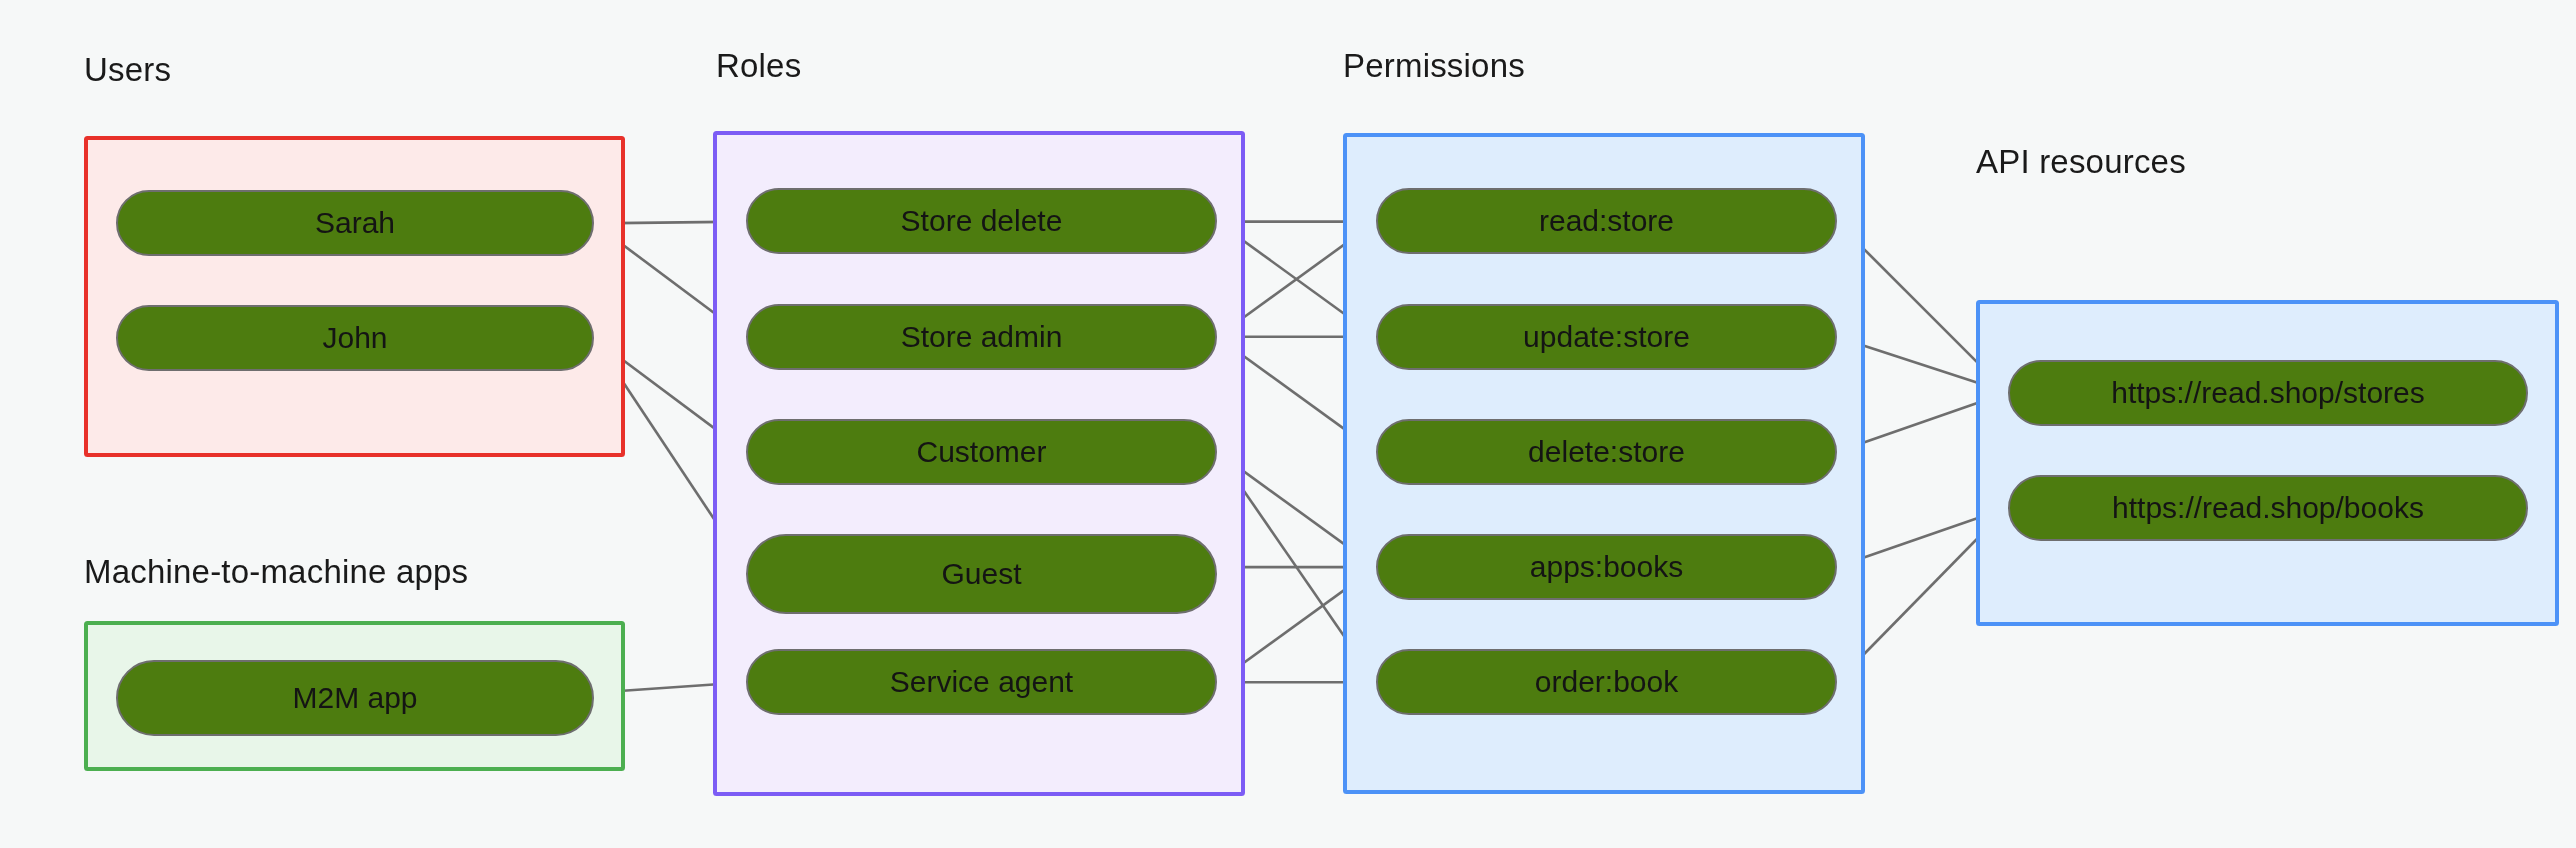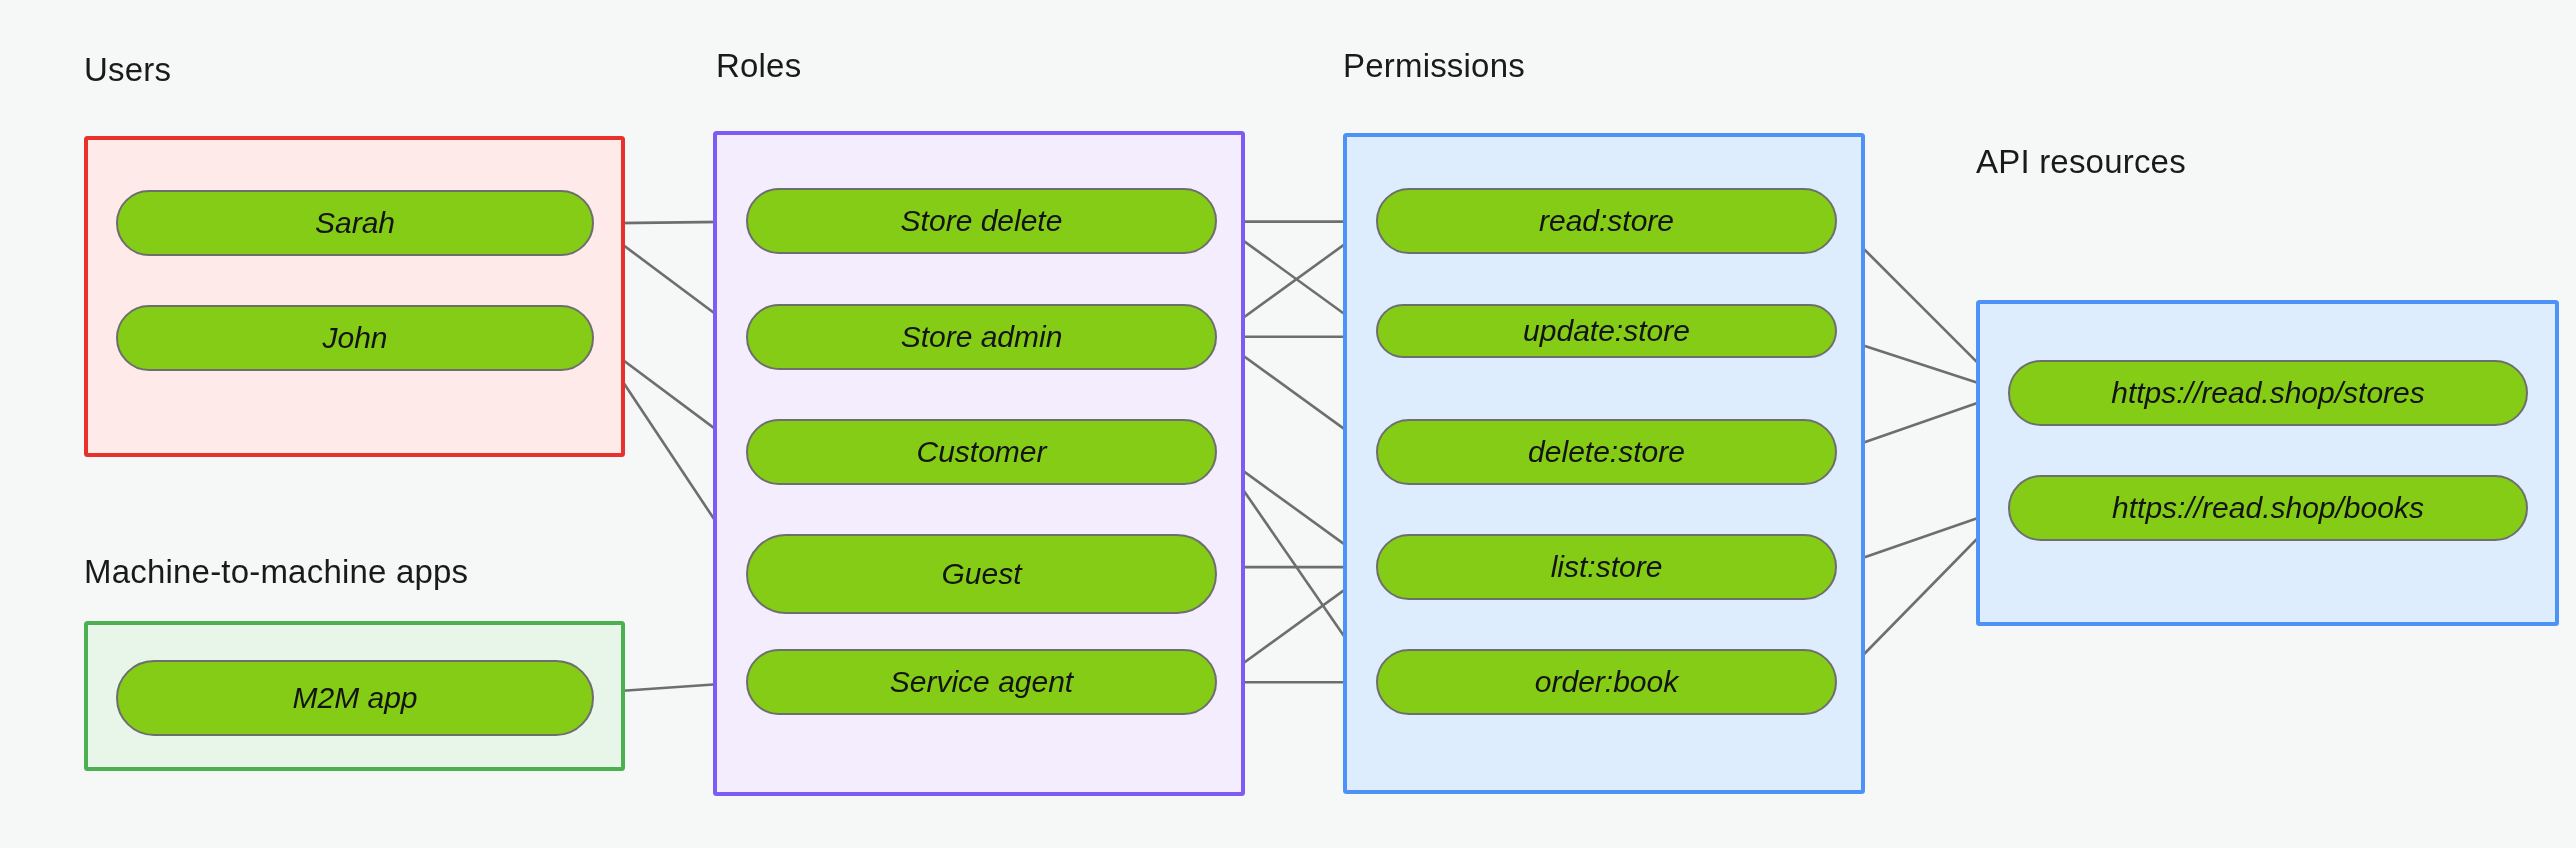--- a/index.html
+++ b/index.html
@@ -27,30 +27,29 @@
     border-width:4.4px;
     border-style:solid;
     border-radius:3.5px;
   }
 
   .edges{position:absolute;left:0;top:0;width:2576px;height:848px;pointer-events:none;}
 
   .node{
     position:absolute;
     box-sizing:border-box;
-    background:#84cc16;
+    background:#4d7c0f;
     border:2.6px solid #6e6e6e;
     border-radius:872px;
     display:flex;
     align-items:center;
     justify-content:center;
     font-size:30px;
     color:#141414;
     white-space:nowrap;
-    font-style:italic;
   }
 </style>
 </head>
 <body>
 
 <div id="stage">
   <svg class="edges" id="edge-layer" viewBox="0 0 2952 972" xmlns="http://www.w3.org/2000/svg">
       <line x1="644" y1="256" x2="818" y2="254" stroke="#6e6e6e" stroke-width="3"></line>
       <line x1="644" y1="256" x2="818" y2="386" stroke="#6e6e6e" stroke-width="3"></line>
       <line x1="644" y1="388" x2="818" y2="518" stroke="#6e6e6e" stroke-width="3"></line>
@@ -119,28 +118,28 @@
       </div>
       <div class="node" style="left: 714px; top: 534px; width: 471px; height: 80px; border-color: rgb(110, 110, 110); justify-content: center;">
         <span>Guest</span>
       </div>
       <div class="node" style="left: 714px; top: 649px; width: 471px; height: 66px; border-color: rgb(110, 110, 110);">
         <span>Service agent</span>
       </div>
       <div class="node" style="left: 1344px; top: 188px; width: 461px; height: 66px; border-color: rgb(110, 110, 110);">
         <span>read:store</span>
       </div>
-      <div class="node" style="left: 1344px; top: 304px; width: 461px; height: 54px; border-color: rgb(110, 110, 110);">
+      <div class="node" style="left: 1344px; top: 304px; width: 461px; height: 66px; border-color: rgb(110, 110, 110);">
         <span>update:store</span>
       </div>
       <div class="node" style="left: 1344px; top: 419px; width: 461px; height: 66px; border-color: rgb(110, 110, 110);">
         <span>delete:store</span>
       </div>
       <div class="node" style="left: 1344px; top: 534px; width: 461px; height: 66px; border-color: rgb(110, 110, 110);">
-        <span>list:store</span>
+        <span>apps:books</span>
       </div>
       <div class="node" style="left: 1344px; top: 649px; width: 461px; height: 66px; border-color: rgb(110, 110, 110);">
         <span>order:book</span>
       </div>
       <div class="node" style="left: 1976px; top: 360px; width: 520px; height: 66px; border-color: rgb(110, 110, 110);">
         <span>https://read.shop/stores</span>
       </div>
       <div class="node" style="left: 1976px; top: 475px; width: 520px; height: 66px; border-color: rgb(110, 110, 110);">
         <span>https://read.shop/books</span>
       </div>

